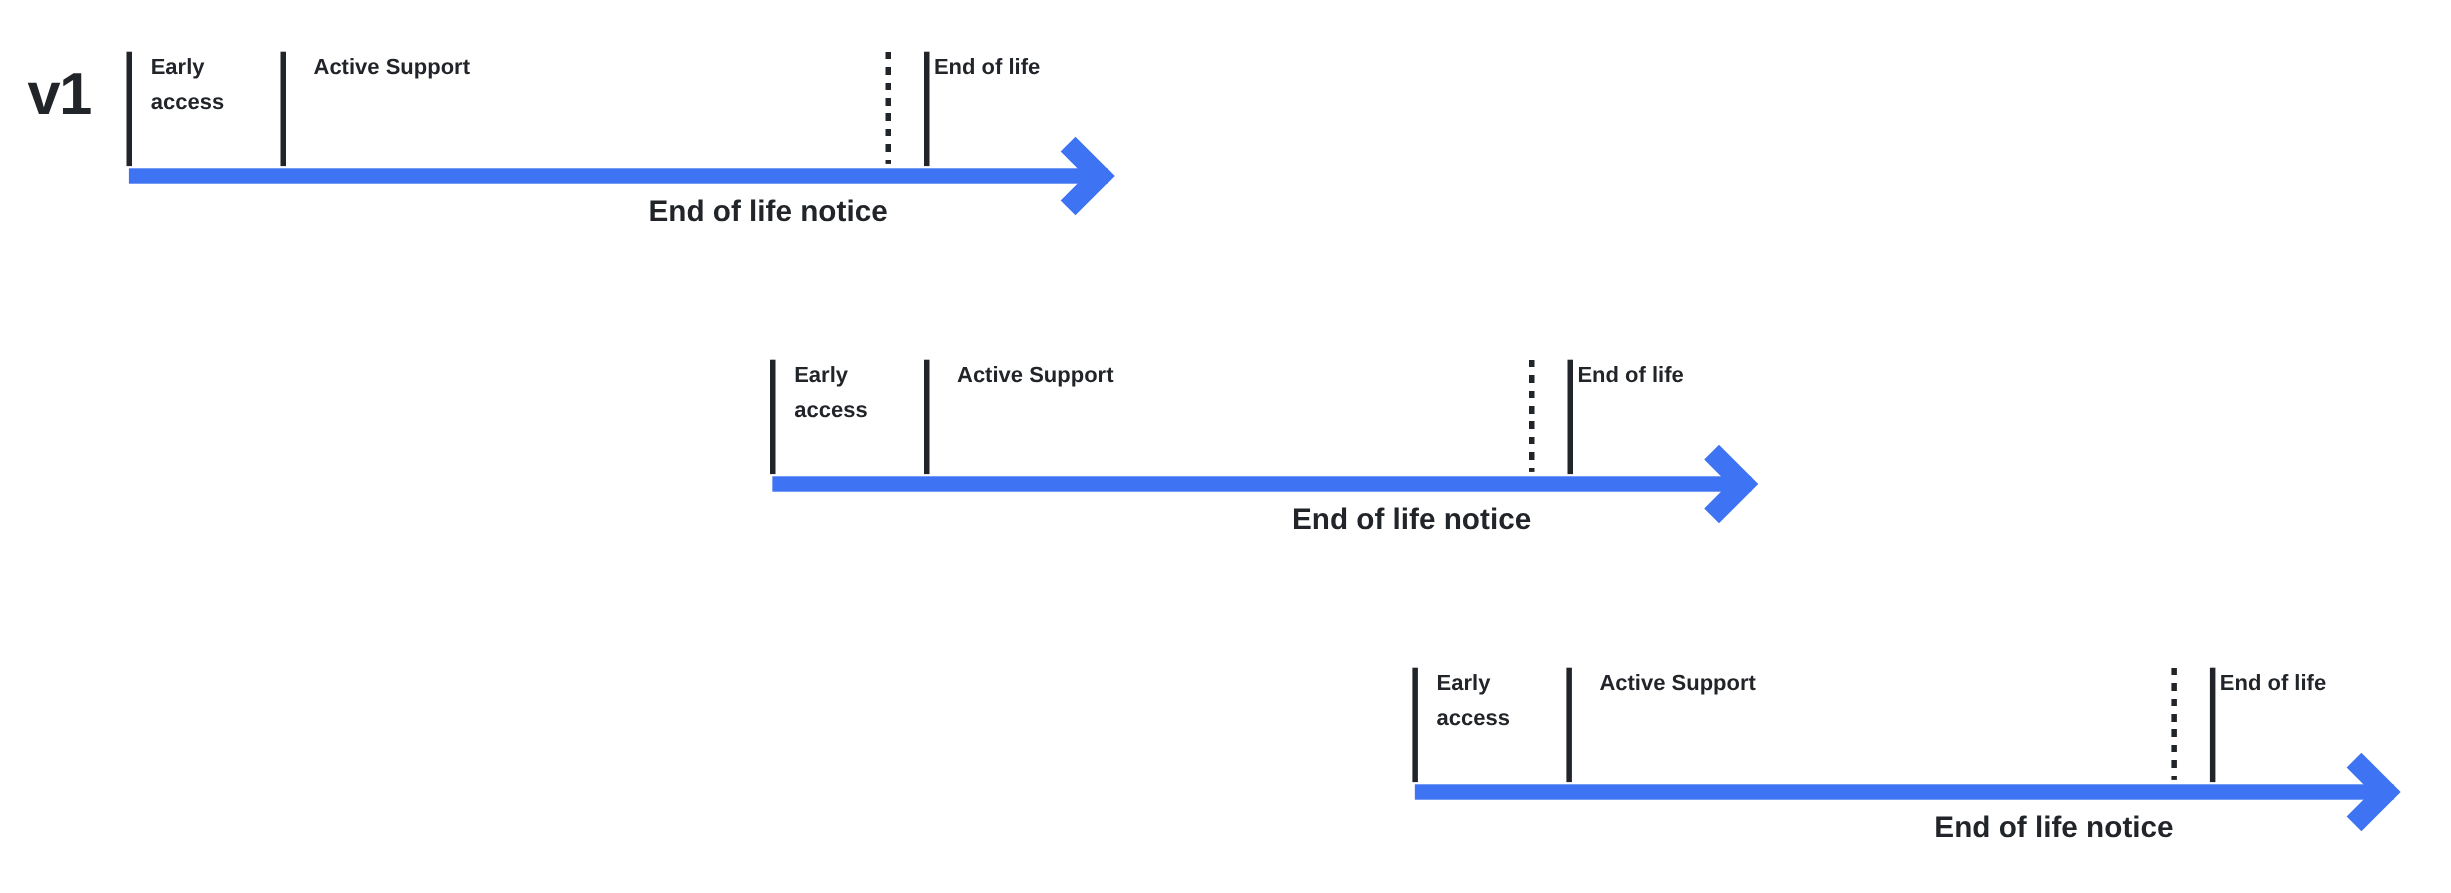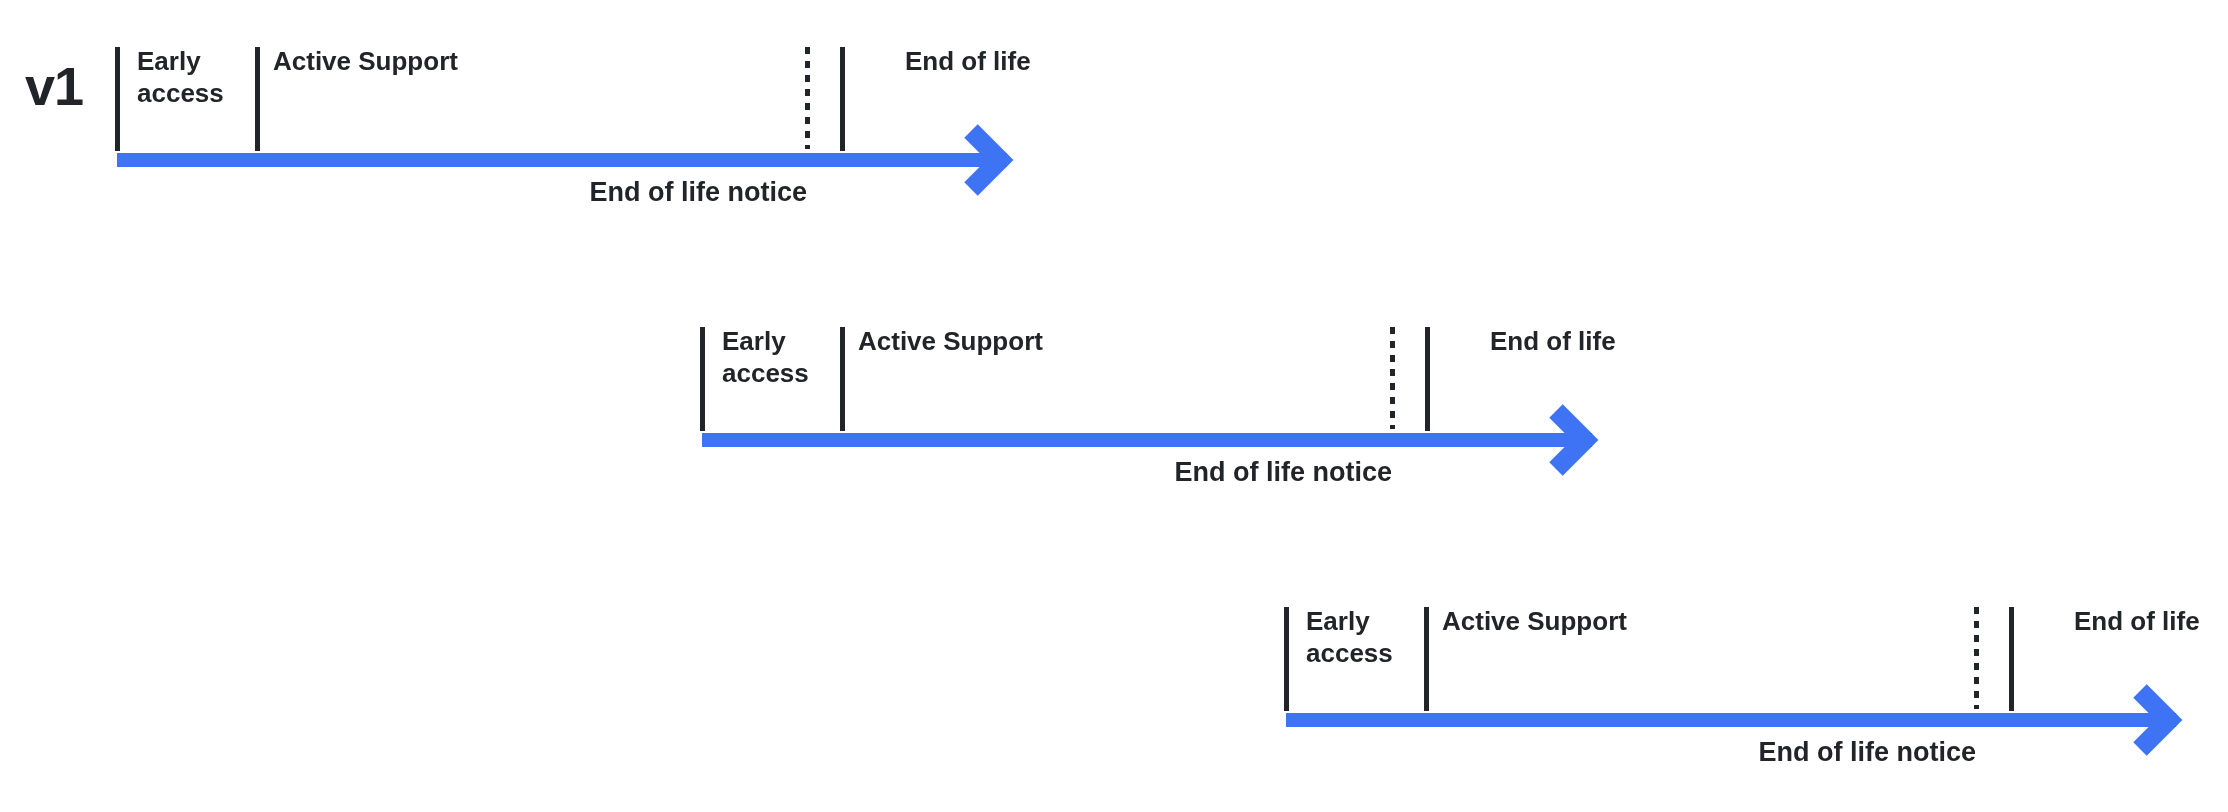--- a/index.html
+++ b/index.html
@@ -43,26 +43,26 @@
     background:repeating-linear-gradient(to bottom, var(--ink) 0 7px, transparent 7px 14px);
   }
   .tick.t-eol       { left:723px; }
 
   .arrow { position:absolute; left:0; top:0; width:912px; height:212px; display:block; }
   .arrow .shaft { fill:var(--accent); }
   .arrow .head  { fill:none; stroke:var(--accent); stroke-width:19; stroke-linejoin:miter; }
 
   .label {
     position:absolute; top:-2px;
-    font-size:26px; font-weight:700; line-height:32px;
+    font-size:20px; font-weight:700; line-height:32px;
     color:var(--ink);
   }
   .label.early  { left:20px; width:112px; }
-  .label.active { left:156px; white-space:nowrap; }
-  .label.eol    { left:788px; white-space:nowrap; }
+  .label.active { left:168px; white-space:nowrap; }
+  .label.eol    { left:732px; white-space:nowrap; }
   .notice {
     position:absolute; top:130px; right:222px;
     font-size:27px; font-weight:700; line-height:30px;
     white-space:nowrap;
     color:var(--ink);
   }
 </style>
 </head>
 <body>
 

